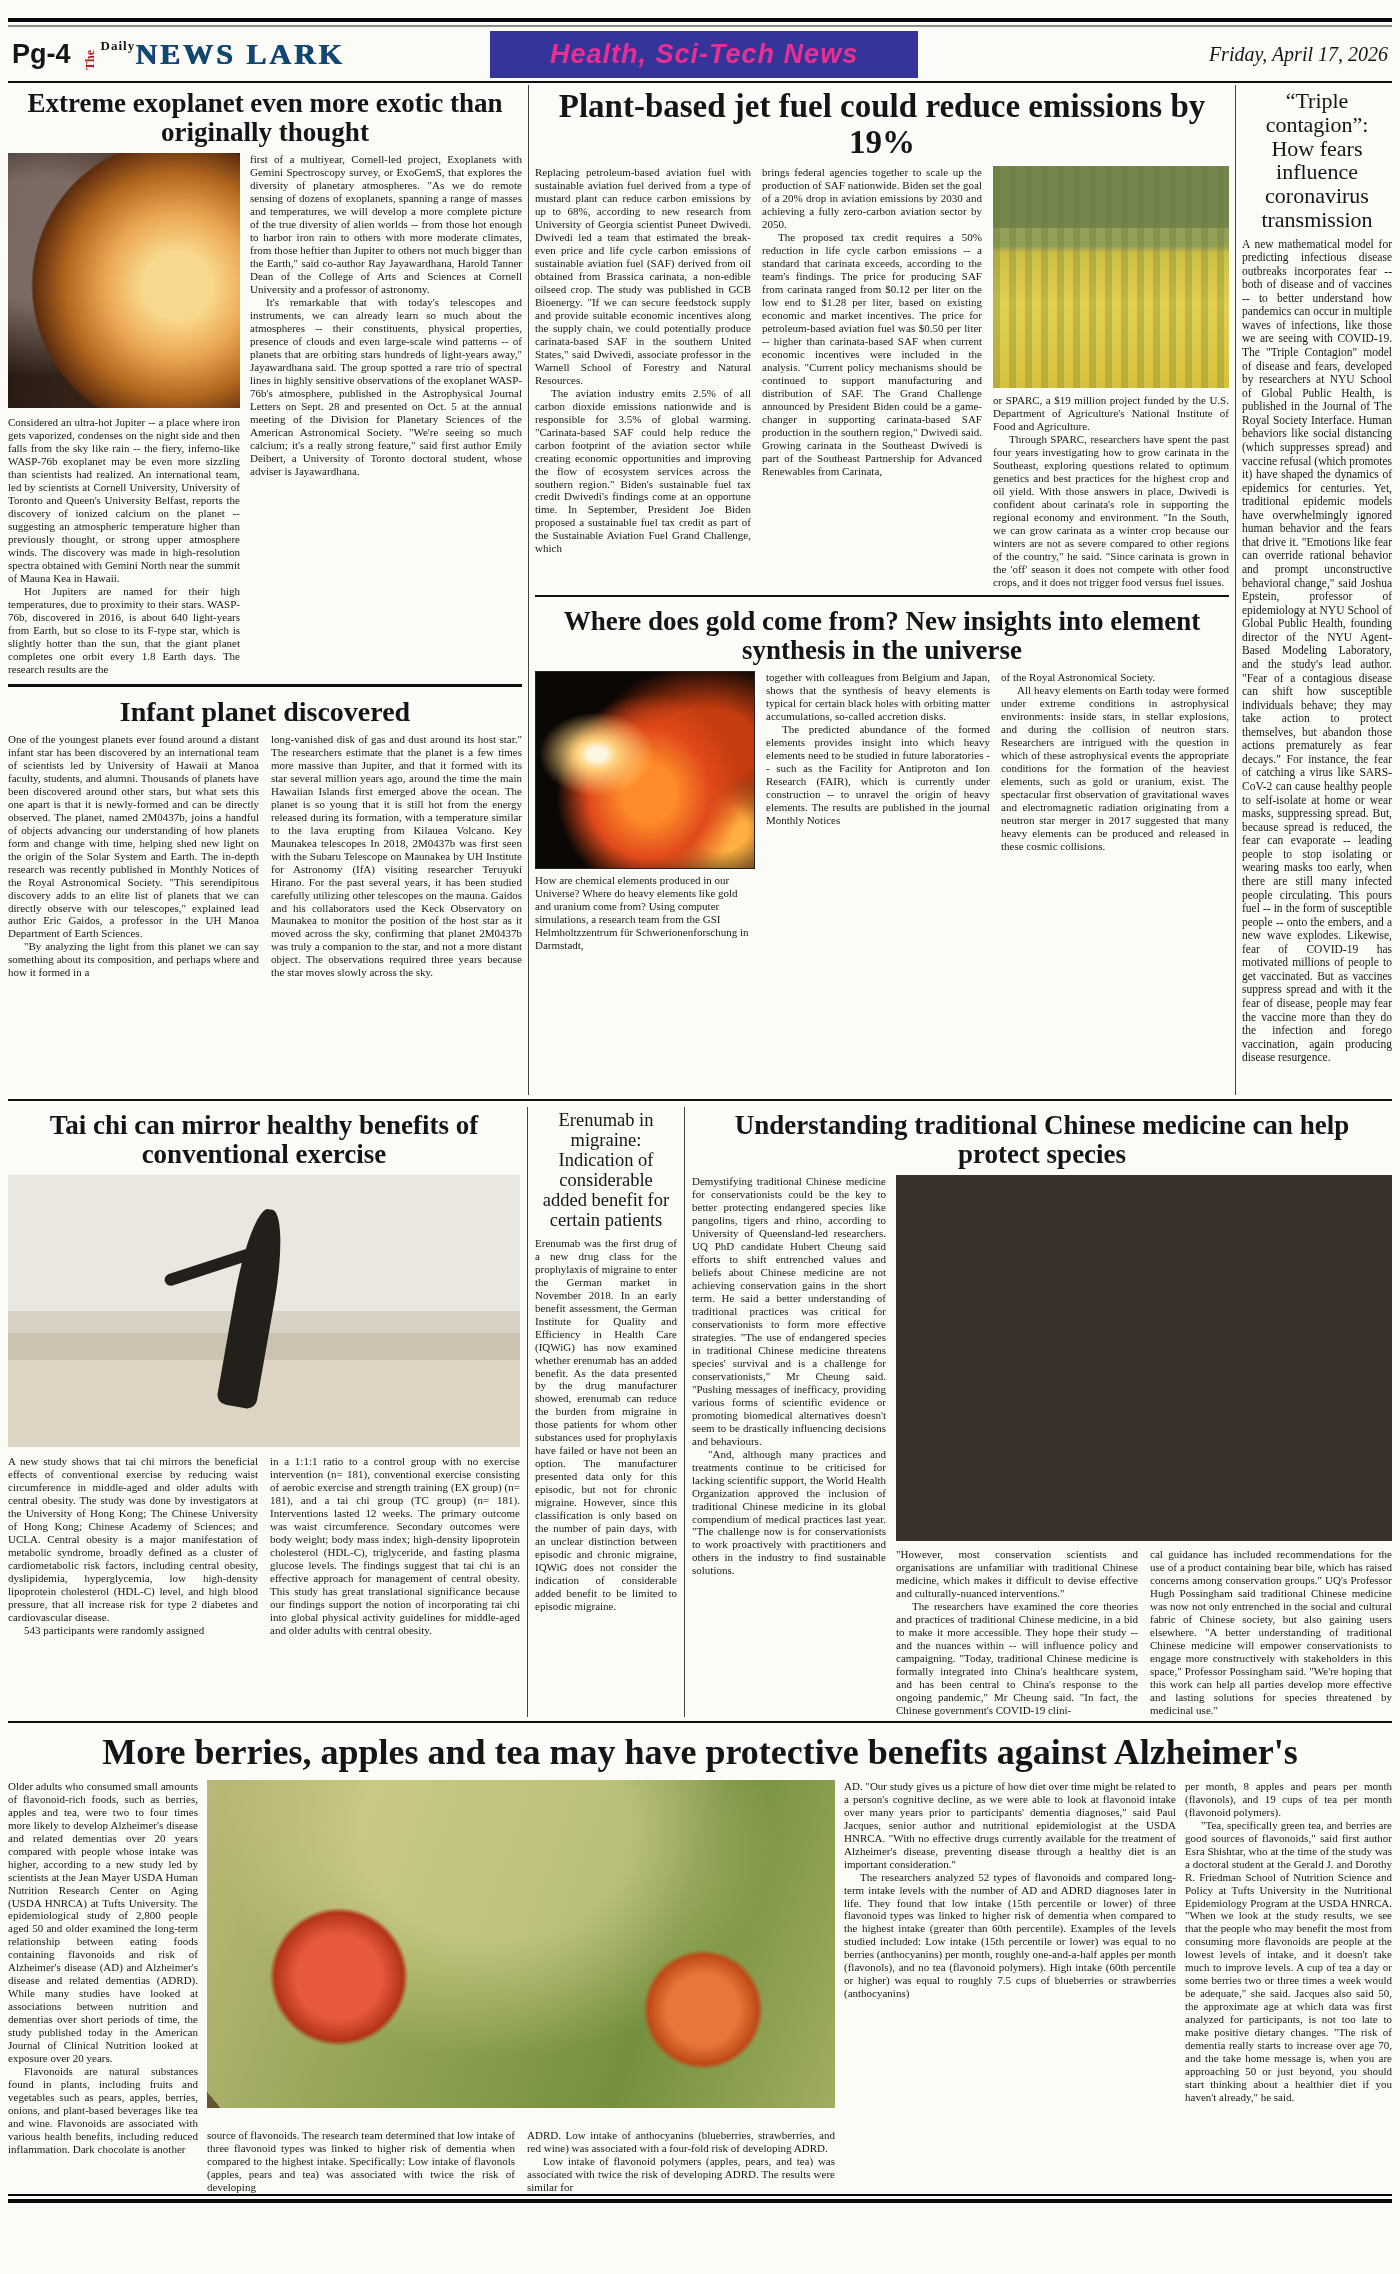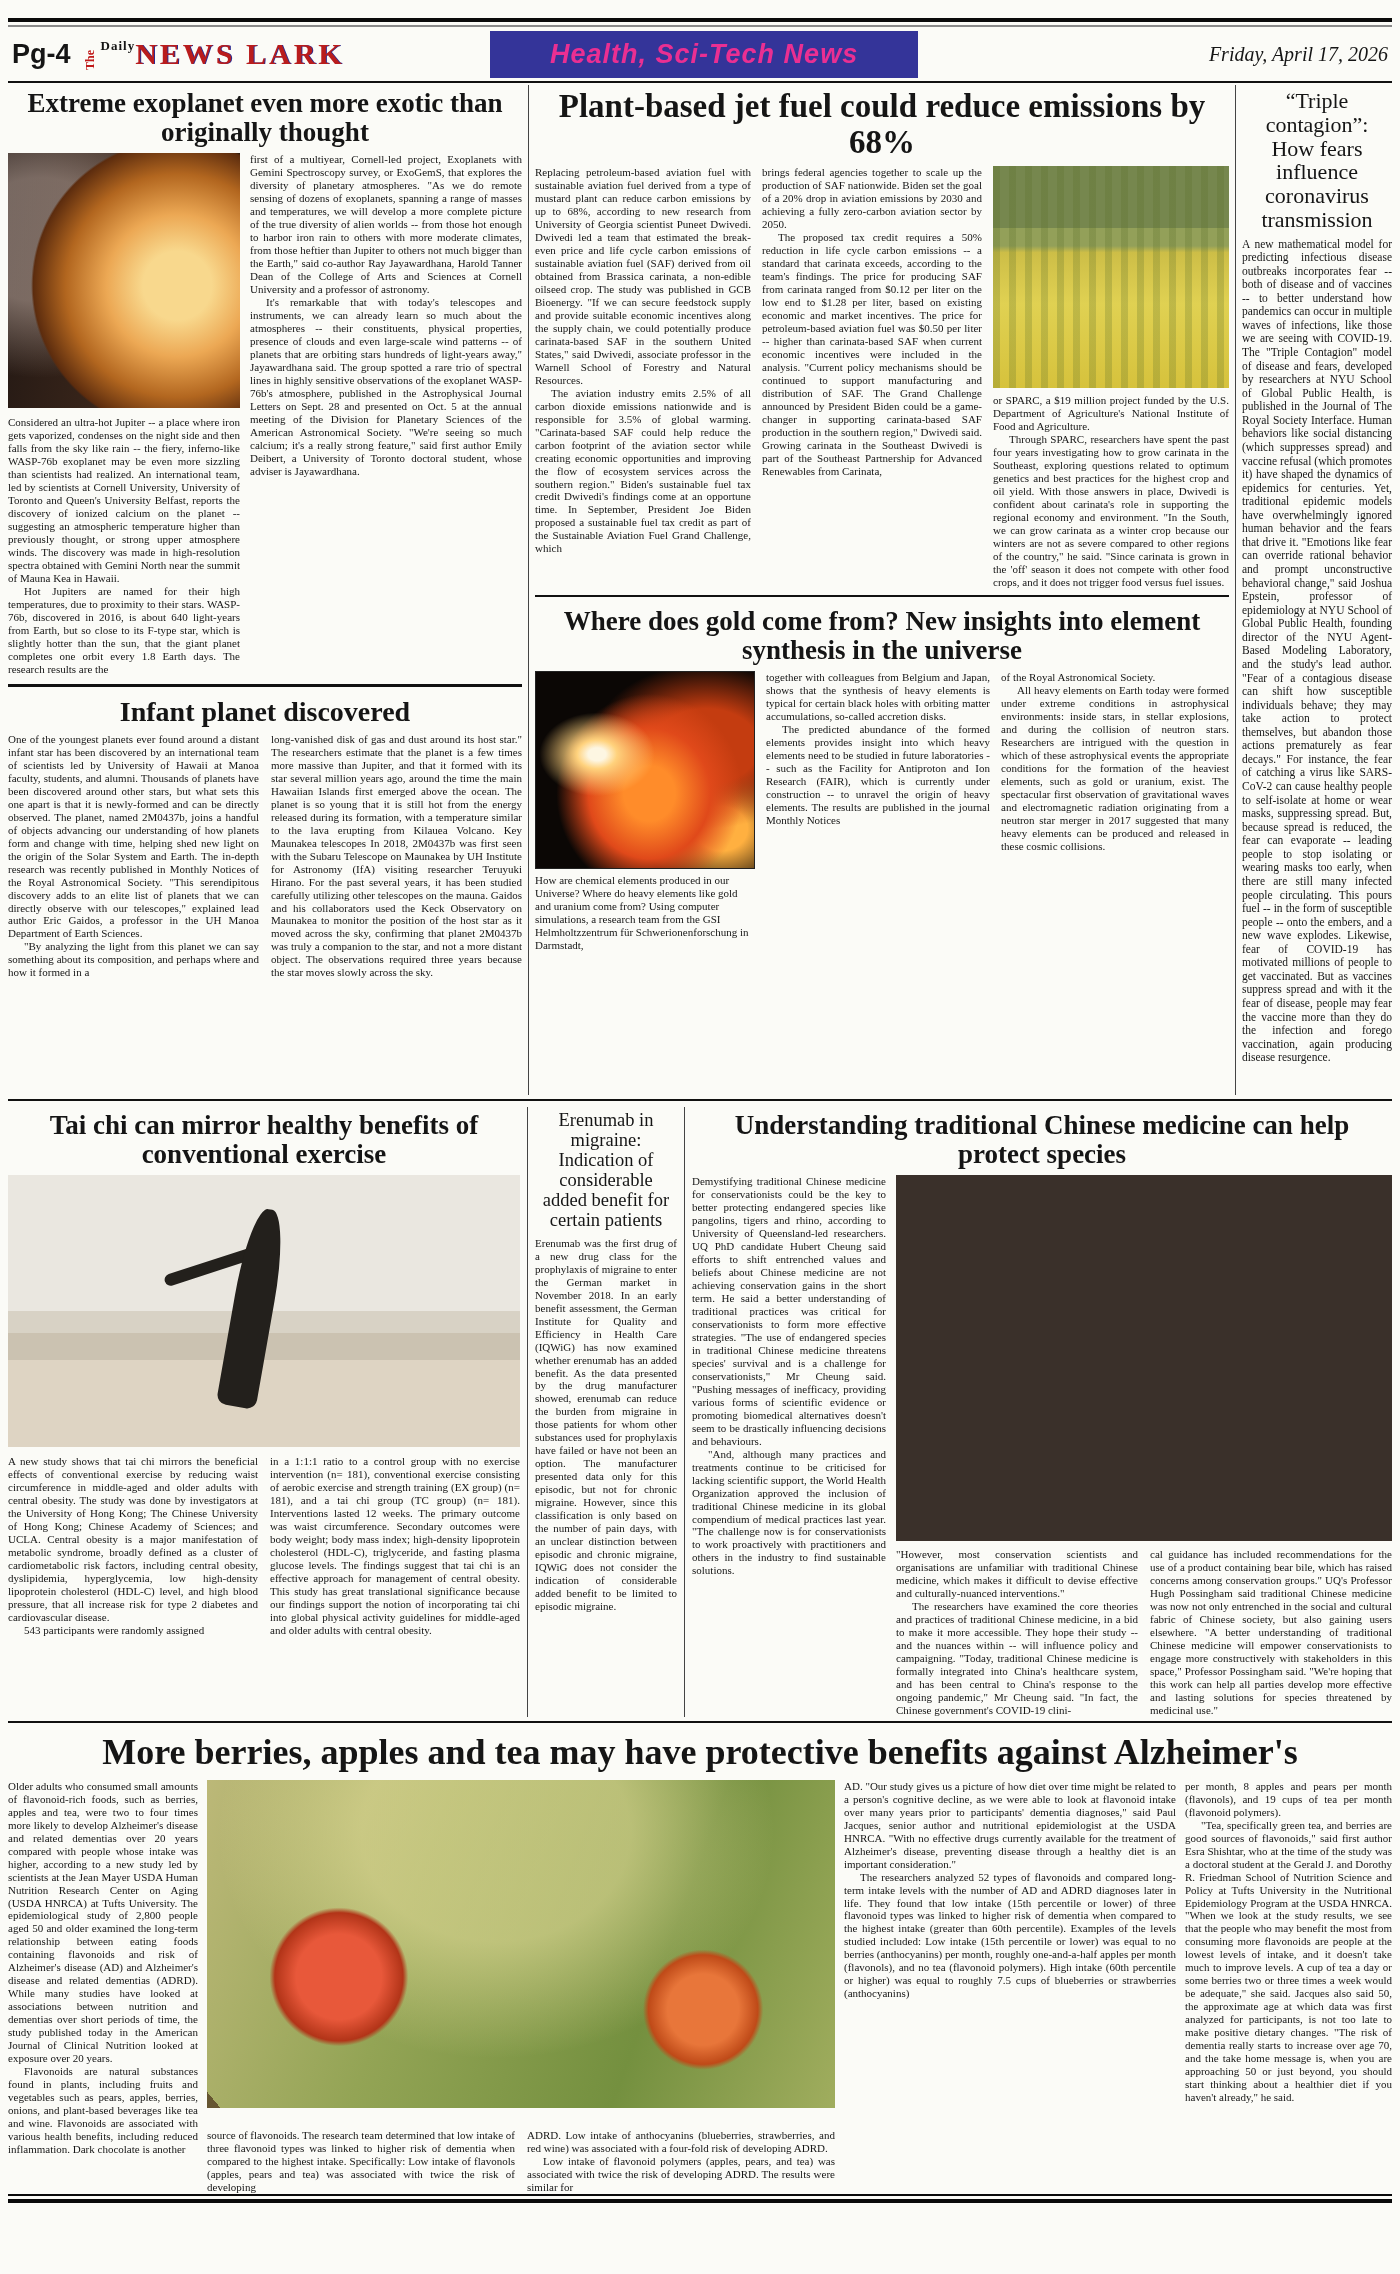--- a/index.html
+++ b/index.html
@@ -12,21 +12,21 @@
   .page { width:1400px; height:2274px; padding:4px 8px 0 8px; display:flex; flex-direction:column; }
 
   
   .topline { height:9px; border-top:4px solid #0a0a0a; border-bottom:2px solid #8a8a8a; margin-top:14px; }
   .masthead { display:flex; align-items:center; height:54px; padding:2px 4px; }
   .pgnum { font-family:"Liberation Sans", sans-serif; font-weight:bold; font-size:27px; }
   .brand { display:flex; align-items:flex-end; margin-left:12px; gap:4px; }
   .brand-the { color:#c01818; font-weight:bold; font-size:12px; line-height:1; transform:rotate(-90deg); transform-origin:center; width:14px; }
   .brand-stack { display:flex; flex-direction:row; line-height:1; }
   .brand-daily { font-size:13px; font-weight:bold; letter-spacing:1px; }
-  .brand-name { font-size:30px; font-weight:bold; color:#b91c1c; letter-spacing:3px; text-shadow:1px 0 #2c2c90; }
+  .brand-name { font-size:30px; font-weight:bold; color:#0c4a6e; letter-spacing:3px; text-shadow:1px 0 #2c2c90; }
   .banner { margin:0 auto; background:#343499; color:#ea2f92; font-family:"Liberation Sans", sans-serif;
             font-style:italic; font-weight:bold; font-size:27px; padding:8px 60px; letter-spacing:1px; }
   .issue-date { font-style:italic; font-size:20px; margin-left:auto; }
   .mastrule { border-top:2px solid #111; }
 
   
   article p { margin:0; text-align:justify; font-size:11px; line-height:1.18; }
   article p.ind { text-indent:16px; }
   .hl { font-weight:bold; text-align:center; line-height:1.08; margin:4px 0 6px 0; }
   .vdiv { width:1px; background:#444; align-self:stretch; }
@@ -184,21 +184,21 @@
             <p>long-vanished disk of gas and dust around its host star." The researchers estimate that the planet is a few times more massive than Jupiter, and that it formed with its star several million years ago, around the time the main Hawaiian Islands first emerged above the ocean. The planet is so young that it is still hot from the energy released during its formation, with a temperature similar to the lava erupting from Kilauea Volcano. Key Maunakea telescopes In 2018, 2M0437b was first seen with the Subaru Telescope on Maunakea by UH Institute for Astronomy (IfA) visiting researcher Teruyuki Hirano. For the past several years, it has been studied carefully utilizing other telescopes on the mauna. Gaidos and his collaborators used the Keck Observatory on Maunakea to monitor the position of the host star as it moved across the sky, confirming that planet 2M0437b was truly a companion to the star, and not a more distant object. The observations required three years because the star moves slowly across the sky.</p>
           </div>
         </div>
       </article>
     </section>
 
     <div class="vdiv"></div>
 
     <section class="grp-center">
       <article>
-        <h1 class="hl hl-jet">Plant-based jet fuel could reduce emissions by 68%</h1>
+        <h1 class="hl hl-jet">Plant-based jet fuel could reduce emissions by 19%</h1>
         <div class="jet-body">
           <div class="jet-c1">
             <p>Replacing petroleum-based aviation fuel with sustainable aviation fuel derived from a type of mustard plant can reduce carbon emissions by up to 68%, according to new research from University of Georgia scientist Puneet Dwivedi. Dwivedi led a team that estimated the break-even price and life cycle carbon emissions of sustainable aviation fuel (SAF) derived from oil obtained from Brassica carinata, a non-edible oilseed crop. The study was published in GCB Bioenergy. "If we can secure feedstock supply and provide suitable economic incentives along the supply chain, we could potentially produce carinata-based SAF in the southern United States," said Dwivedi, associate professor in the Warnell School of Forestry and Natural Resources.</p>
             <p class="ind">The aviation industry emits 2.5% of all carbon dioxide emissions nationwide and is responsible for 3.5% of global warming. "Carinata-based SAF could help reduce the carbon footprint of the aviation sector while creating economic opportunities and improving the flow of ecosystem services across the southern region." Biden's sustainable fuel tax credit Dwivedi's findings come at an opportune time. In September, President Joe Biden proposed a sustainable fuel tax credit as part of the Sustainable Aviation Fuel Grand Challenge, which</p>
           </div>
           <div class="jet-c2">
             <p>brings federal agencies together to scale up the production of SAF nationwide. Biden set the goal of a 20% drop in aviation emissions by 2030 and achieving a fully zero-carbon aviation sector by 2050.</p>
             <p class="ind">The proposed tax credit requires a 50% reduction in life cycle carbon emissions -- a standard that carinata exceeds, according to the team's findings. The price for producing SAF from carinata ranged from $0.12 per liter on the low end to $1.28 per liter, based on existing economic and market incentives. The price for petroleum-based aviation fuel was $0.50 per liter -- higher than carinata-based SAF when current economic incentives were included in the analysis. "Current policy mechanisms should be continued to support manufacturing and distribution of SAF. The Grand Challenge announced by President Biden could be a game-changer in supporting carinata-based SAF production in the southern region," Dwivedi said. Growing carinata in the Southeast Dwivedi is part of the Southeast Partnership for Advanced Renewables from Carinata,</p>
           </div>
           <div class="jet-c3">

